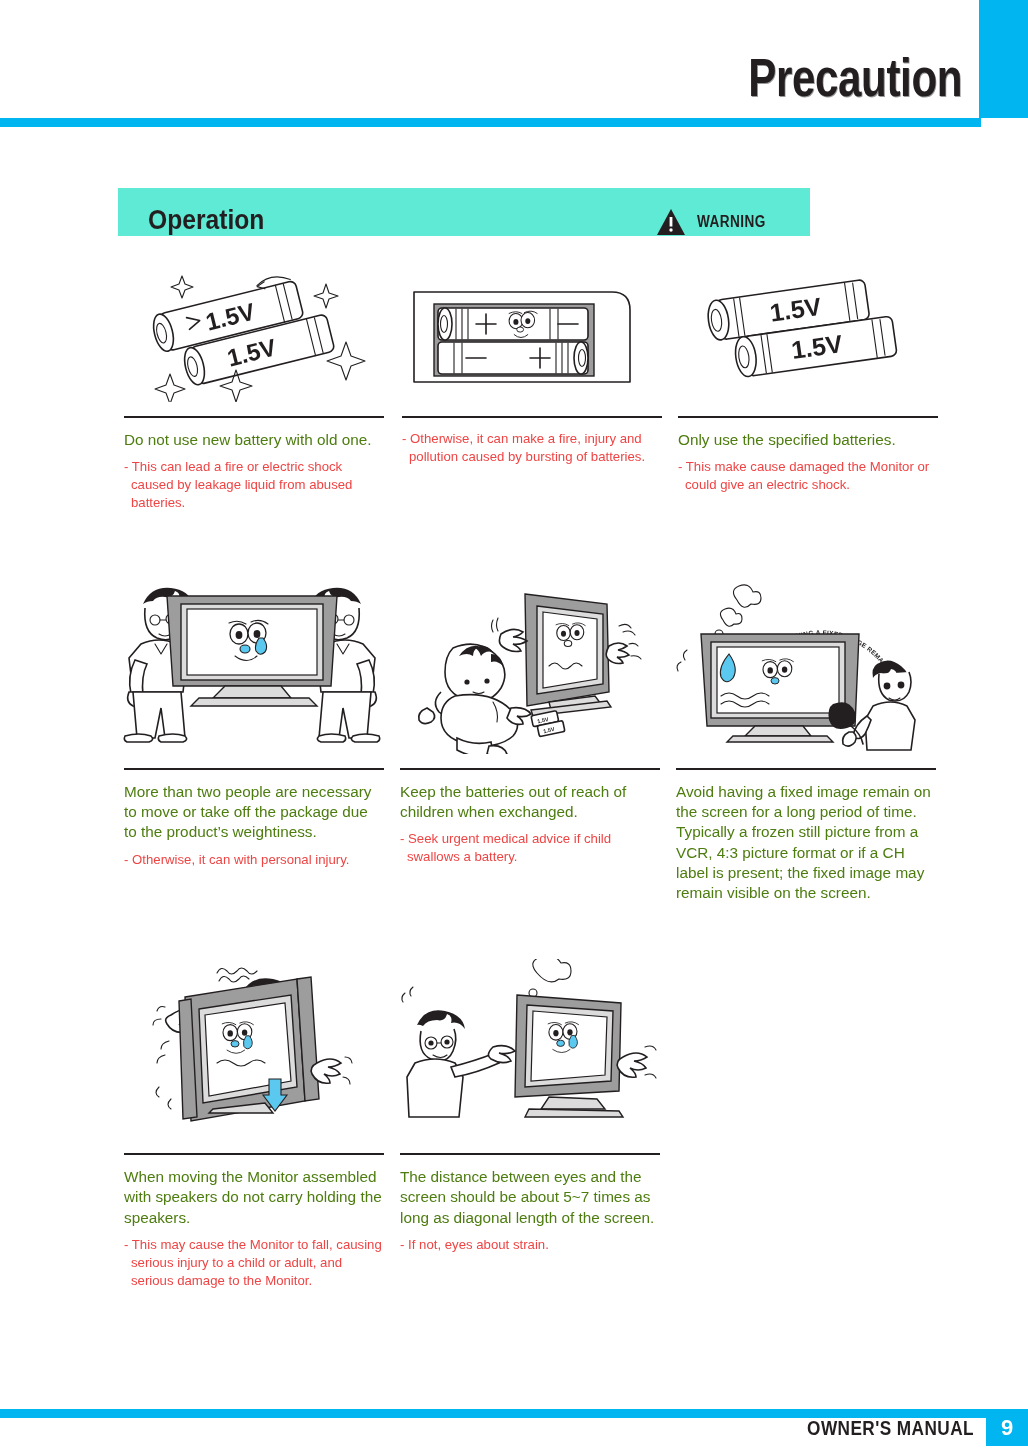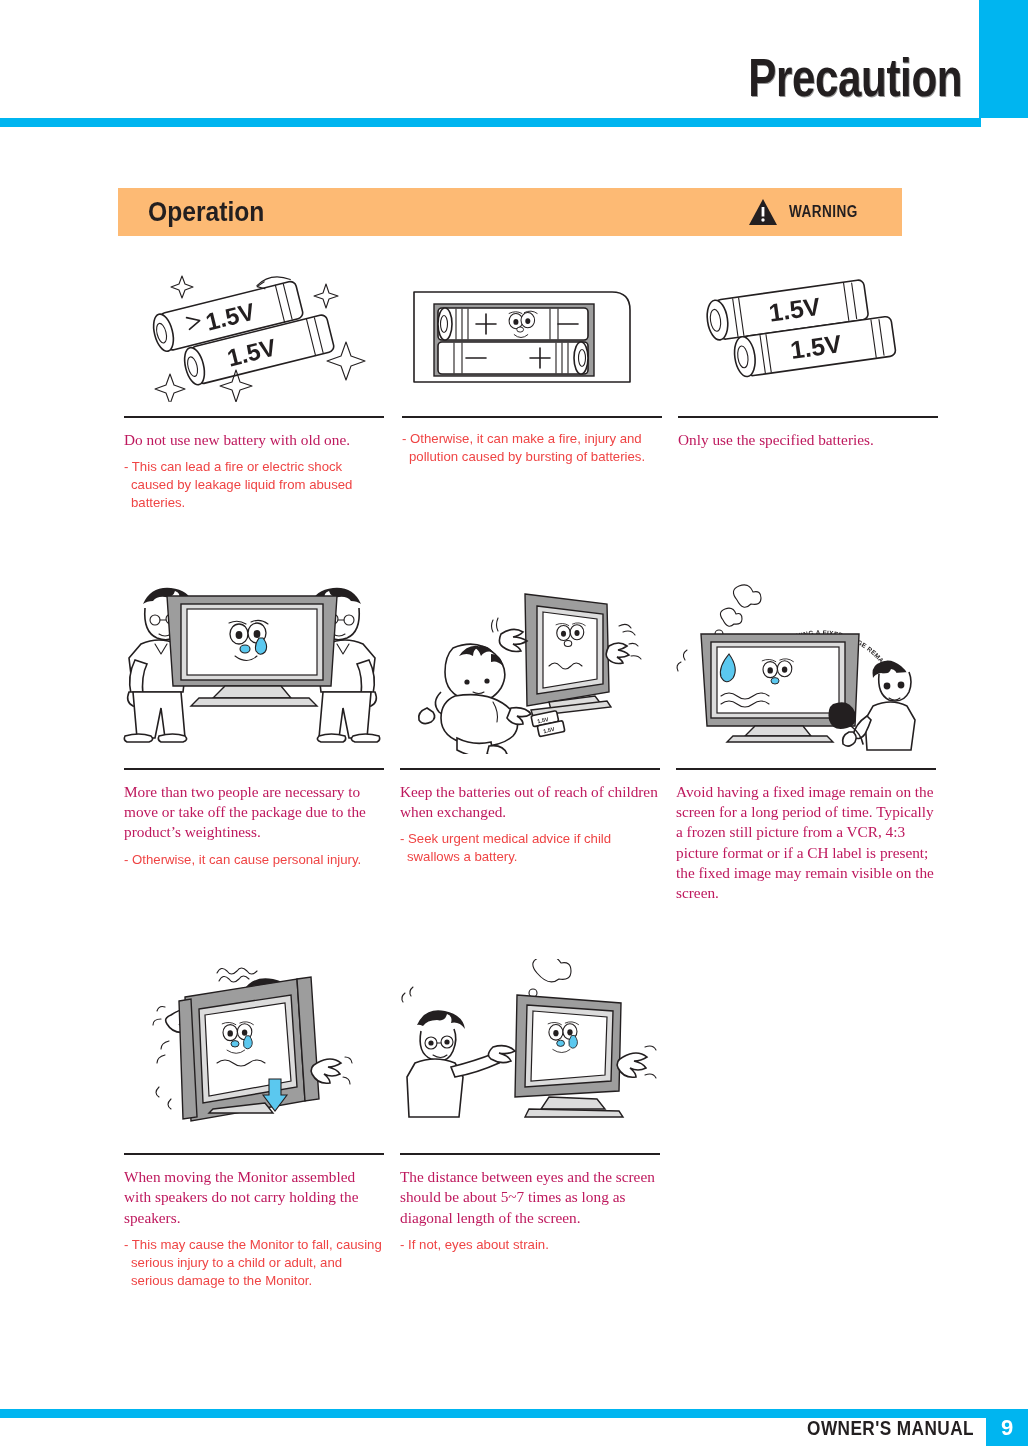--- a/index.html
+++ b/index.html
@@ -33,23 +33,23 @@
   }
   .header-rule {
     position:absolute; left:0; top:118px;
     width:981px; height:9px;
     background:#00b5f0;
   }
 
   
   .section-banner {
     position:absolute; left:118px; top:188px;
-    width:784px; height:48px;
-    background:#fdba74;
-    display:flex; align-items:center;
+    width:692px; height:48px;
+    background:#5eead4;
+    display:flex; align-items:flex-end;
   }
   .section-banner-title {
     margin-left:30px;
     font-size:28px; font-weight:bold;
     font-family:"Liberation Sans Narrow","Liberation Sans",sans-serif;
     transform:scaleX(0.88);
     transform-origin:left center;
     color:#231f20;
     letter-spacing:0px;
   }
@@ -73,23 +73,22 @@
   .cell:last-child { margin-right:0; }
 
   .figure { height:150px; display:flex; align-items:flex-end; justify-content:center; }
   .figure.tall { height:180px; }
   .cap-rule {
     width:260px; height:2px; background:#231f20;
     margin:14px 0 12px 6px;
   }
   .cap-title {
     font-size:15.3px; line-height:1.32;
-    color:#be185d; margin:0 0 8px 6px;
+    color:#4d7c0f; margin:0 0 8px 6px;
     width:258px;
-    font-family:Liberation Serif, serif;
   }
   .cap-sub {
     font-size:13.2px; line-height:1.36;
     color:#ef4444; margin:0 0 0 6px;
     width:262px;
     text-indent:-7px; padding-left:7px;
   }
   .spacer-r1 { height:62px; }
   .spacer-r2 { height:48px; }
 
@@ -254,20 +253,21 @@
               <ellipse class="ink-thin" cx="38" cy="46" rx="5" ry="11"></ellipse>
               <path class="ink-thin" d="M58 27 L58 65 M64 27 L64 65"></path>
               <path class="ink-thin" d="M170 27 L170 65 M178 28 L178 64"></path>
               <text class="batt-txt" x="86" y="55" font-size="25">1.5V</text>
             </g>
           </g>
         </svg>
       </div>
       <div class="cap-rule"></div>
       <div class="cap-title">Only use the specified batteries.</div>
+      <div class="cap-sub">- This make cause damaged the Monitor or could give an electric shock.</div>
       <div class="spacer-r1"></div>
     </div>
   </div>
 
   <div class="row">
 
     <div class="cell">
       <div class="figure tall">
         <svg width="262" height="178" viewBox="0 0 262 178">
 
@@ -318,21 +318,21 @@
               <ellipse cx="20" cy="27" rx="5" ry="4" fill="#5bc8ef" stroke="#231f20" stroke-width="1.1"></ellipse>
               <path class="ink-thin" d="M10 34 q12 9 22 0"></path>
             </g>
             <path class="fill-lgray" d="M104 110 l56 0 l10 12 h-78 z"></path>
             <path class="fill-lgray" d="M78 122 l110 0 l8 8 h-126 z"></path>
           </g>
         </svg>
       </div>
       <div class="cap-rule"></div>
       <div class="cap-title">More than two people are necessary to move or take off the package due to the product’s weightiness.</div>
-      <div class="cap-sub">- Otherwise, it can cause personal injury.</div>
+      <div class="cap-sub">- Otherwise, it can with personal injury.</div>
       <div class="spacer-r2"></div>
     </div>
 
     <div class="cell">
       <div class="figure tall">
         <svg width="262" height="178" viewBox="0 0 262 178">
 
           <g>
             <path class="fill-gray" d="M128 18 L210 28 L212 116 L130 130 Z"></path>
             <path class="fill-lgray" d="M140 30 L206 38 L206 108 L140 118 Z"></path>

